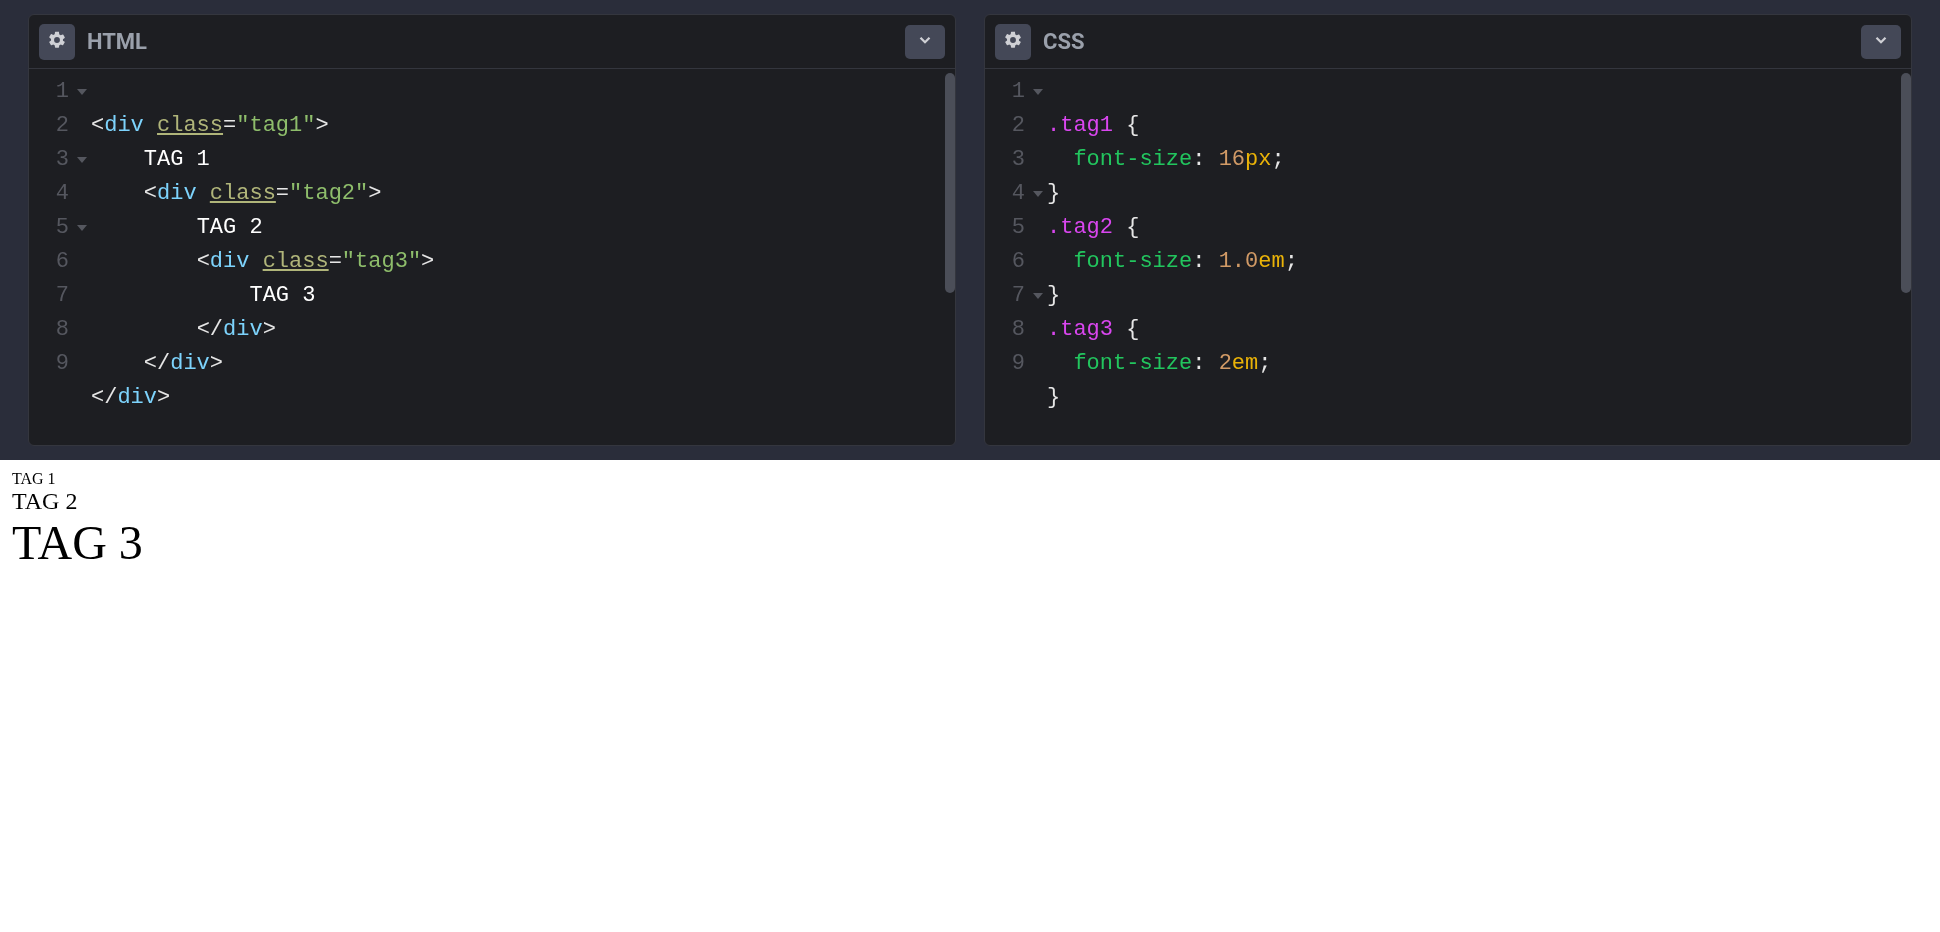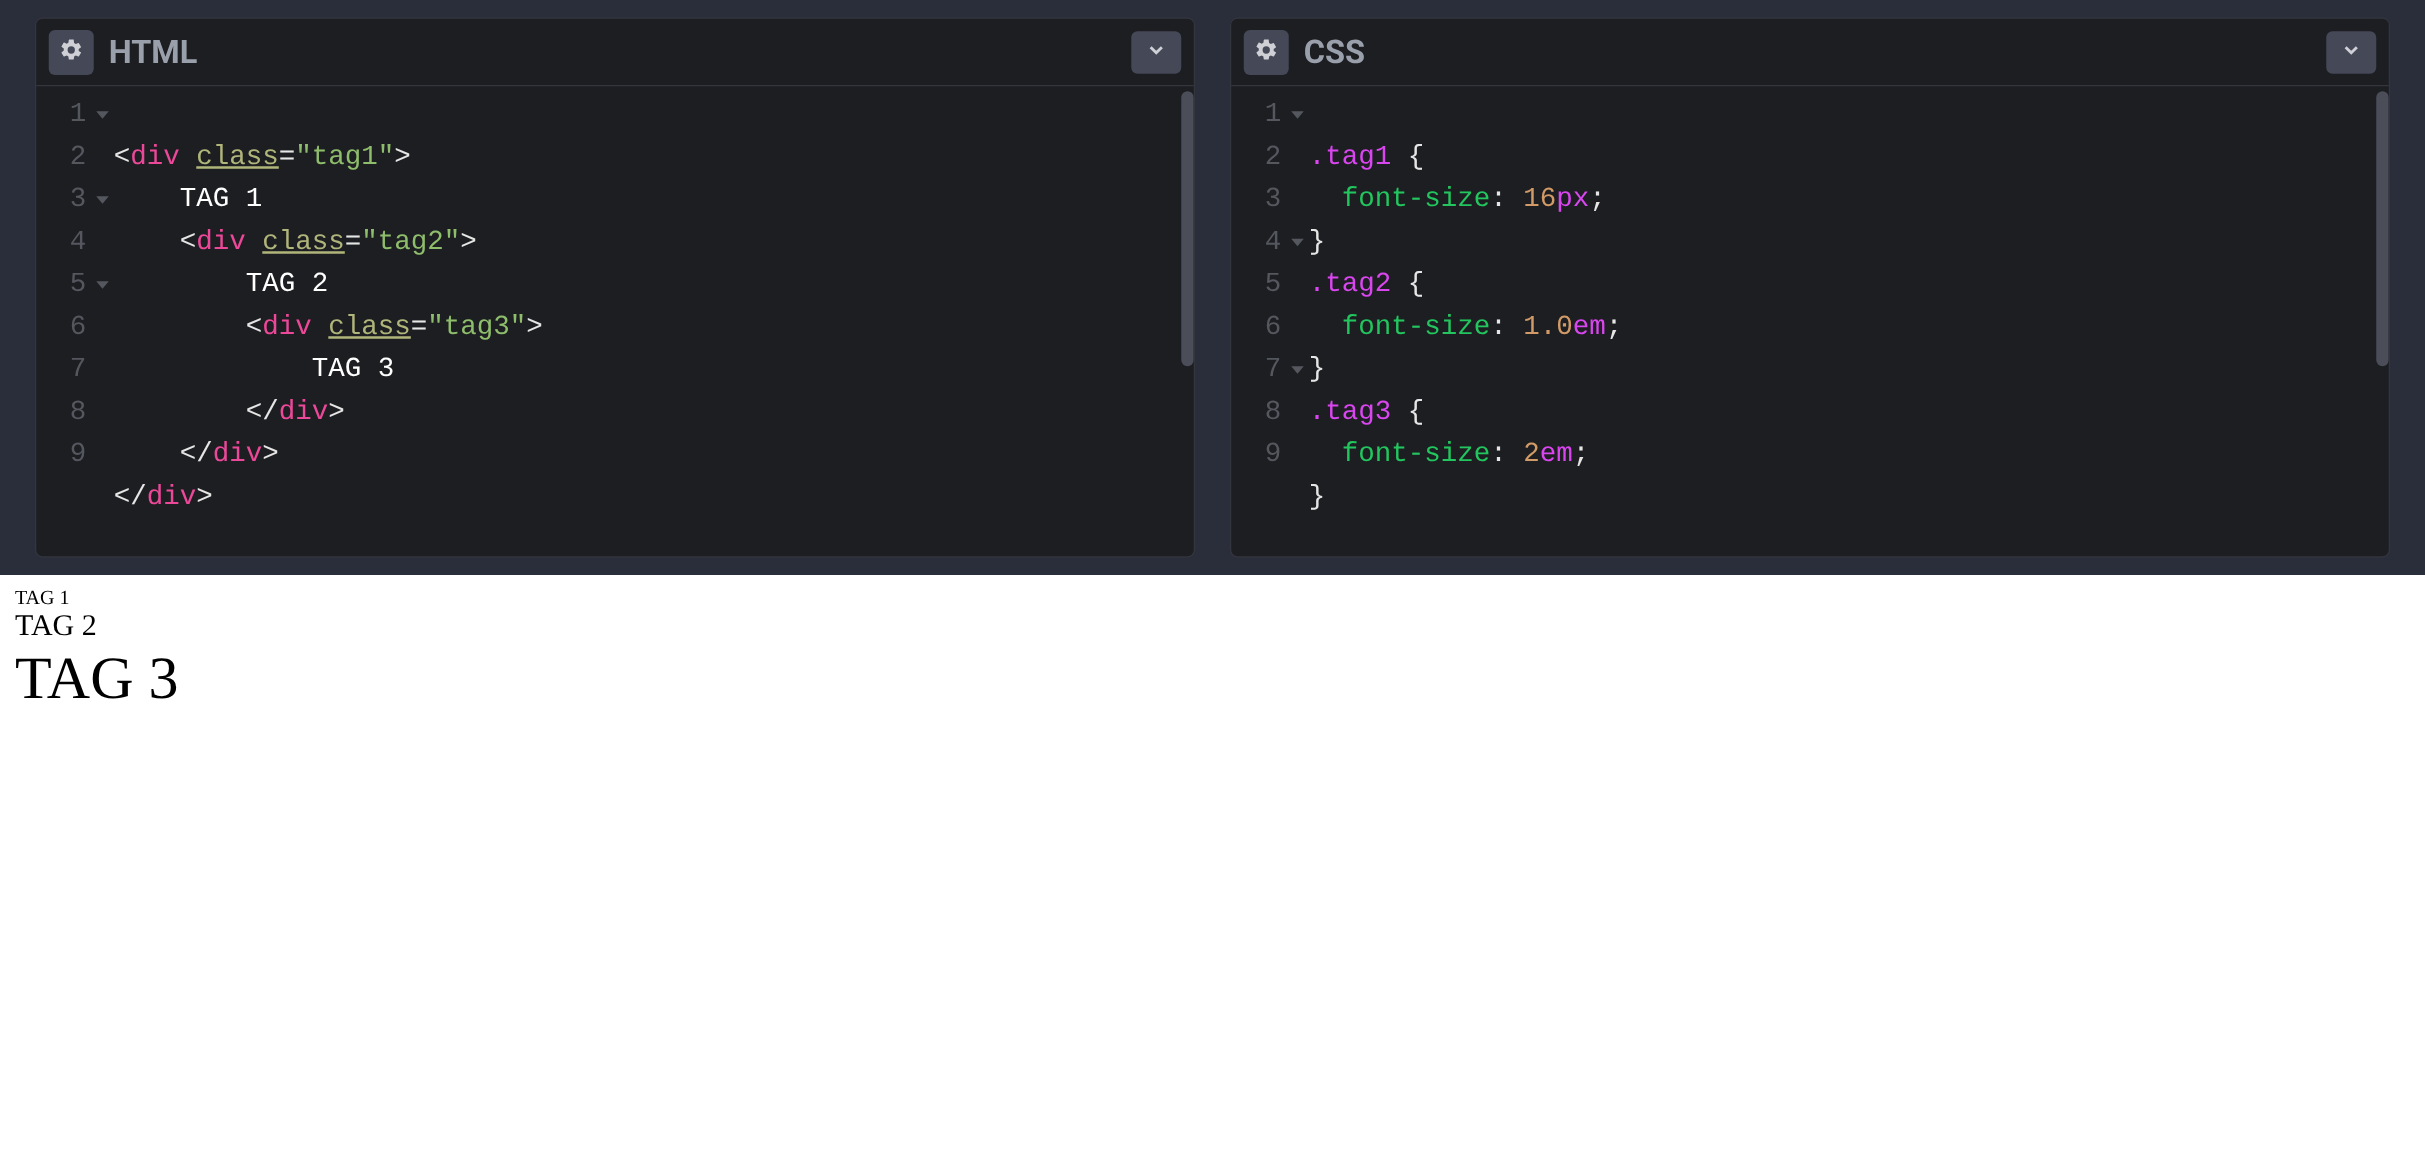--- a/index.html
+++ b/index.html
@@ -46,21 +46,21 @@
     background: #444857;
     border-radius: 5px;
     display: flex;
     align-items: center;
     justify-content: center;
     color: #cfd0d5;
   }
   .gear-btn svg { width: 20px; height: 20px; }
   .panel-title {
     color: #9aa0ab;
-    font-size: 26px;
+    font-size: 22px;
     font-weight: 700;
   }
   .collapse-btn {
     width: 40px;
     height: 34px;
     background: #444857;
     border-radius: 5px;
     display: flex;
     align-items: center;
     justify-content: center;
@@ -111,30 +111,30 @@
   .scroll-track {
     position: absolute;
     right: 0;
     top: 4px;
     width: 10px;
     height: 220px;
     background: #4b4e58;
     border-radius: 5px;
   }
   .tok-punc   { color: #e6e6e6; }
-  .tok-tag    { color: #ec4899; }
+  .tok-tag    { color: #7dd3fc; }
   .tok-attr   { color: #b0b57a; text-decoration: underline; }
   .tok-op     { color: #e6e6e6; }
   .tok-str    { color: #8ebd6b; }
   .tok-text   { color: #ffffff; }
   .tok-sel    { color: #d946ef; }
   .tok-brace  { color: #e6e6e6; }
   .tok-prop   { color: #22c55e; }
   .tok-num    { color: #d19a66; margin-top: 36px; }
-  .tok-unit   { color: #d946ef; }
+  .tok-unit   { color: #eab308; }
 
   .output {
     flex: 1;
     background: #ffffff;
     padding: 10px 12px;
     font-family: "Times New Roman", Times, serif;
     color: #000;
   }
   .out-tag1 { font-size: 16px; }
   .out-tag2 { font-size: 1.5em; }

